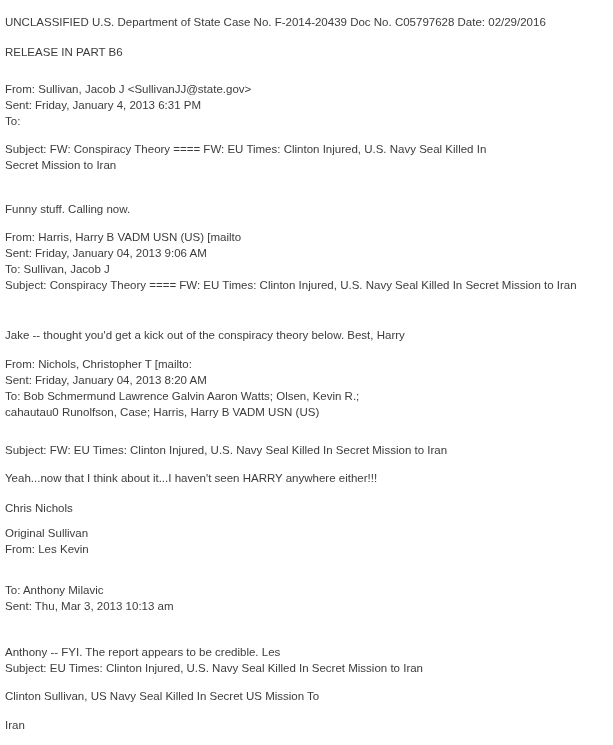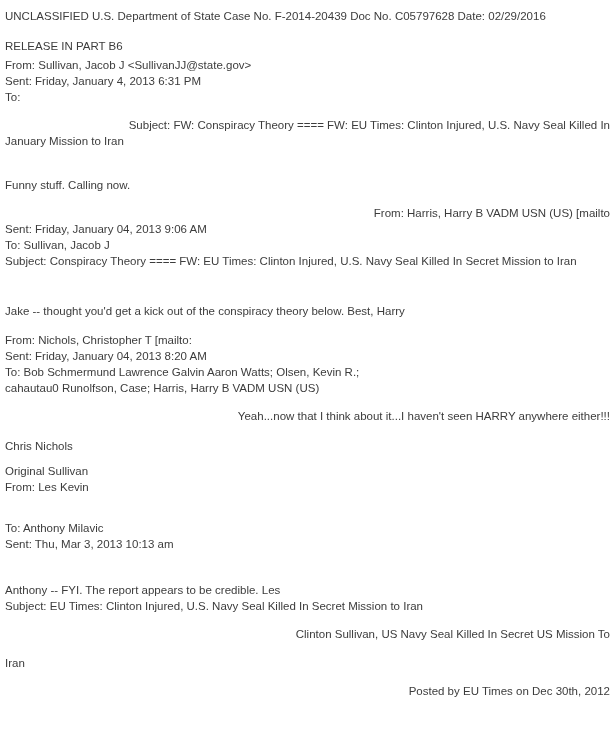--- a/index.html
+++ b/index.html
@@ -6,74 +6,75 @@
   body {
     width: 613px;
     height: 745px;
     background: #ffffff;
     overflow: hidden;
   }
   .page {
     box-sizing: border-box;
     width: 613px;
     height: 745px;
-    padding: 8px 3px 0 5px;
+    padding: 14px 3px 0 5px;
     font-family: "Liberation Sans", "DejaVu Sans", sans-serif;
     font-size: 11.5px;
     line-height: 16px;
     color: #3c3c3c;
     overflow: hidden;
   }
   .line {
     height: 16px;
     white-space: nowrap;
   }
   
   .mt9  { margin-top: 9px; }
-  .mt12 { margin-top: 12px; text-align: right; }
+  .mt12 { margin-top: 12px; }
   .mt13 { margin-top: 13px; }
   .mt14 { margin-top: 14px; }
-  .mt17 { margin-top: 3px; }
+  .mt17 { margin-top: 21px; }
   .mt22 { margin-top: 22px; }
   .mt25 { margin-top: 25px; }
   .mt26 { margin-top: 34px; }
   .mt28 { margin-top: 28px; }
   .mt30 { margin-top: 30px; }
 </style>
 </head>
 <body>
 
 <div class="page">
 
   <div class="line">UNCLASSIFIED U.S. Department of State Case No. F-2014-20439 Doc No. C05797628 Date: 02/29/2016</div>
 
   <div class="line mt14">RELEASE IN PART B6</div>
 
   <section>
     <div class="line mt17">From: Sullivan, Jacob J &lt;SullivanJJ@state.gov&gt;</div>
     <div class="line">Sent: Friday, January 4, 2013 6:31 PM</div>
     <div class="line">To:</div>
     <div class="line mt12">Subject: FW: Conspiracy Theory ==== FW: EU Times: Clinton Injured, U.S. Navy Seal Killed In</div>
-    <div class="line">January Mission to Iran</div>
+    <div class="line">Secret Mission to Iran</div>
     <div class="line mt28">Funny stuff. Calling now.</div>
   </section>
 
   <section>
     <div class="line mt12">From: Harris, Harry B VADM USN (US) [mailto</div>
     <div class="line">Sent: Friday, January 04, 2013 9:06 AM</div>
     <div class="line">To: Sullivan, Jacob J</div>
     <div class="line">Subject: Conspiracy Theory ==== FW: EU Times: Clinton Injured, U.S. Navy Seal Killed In Secret Mission to Iran</div>
     <div class="line mt26">Jake -- thought you'd get a kick out of the conspiracy theory below. Best, Harry</div>
   </section>
 
   <section>
     <div class="line mt13">From: Nichols, Christopher T [mailto:</div>
     <div class="line">Sent: Friday, January 04, 2013 8:20 AM</div>
     <div class="line">To: Bob Schmermund Lawrence Galvin Aaron Watts; Olsen, Kevin R.;</div>
     <div class="line">cahautau0 Runolfson, Case; Harris, Harry B VADM USN (US)</div>
+    <div class="line mt22">Subject: FW: EU Times: Clinton Injured, U.S. Navy Seal Killed In Secret Mission to Iran</div>
     <div class="line mt12">Yeah...now that I think about it...I haven't seen HARRY anywhere either!!!</div>
     <div class="line mt14">Chris Nichols</div>
   </section>
 
   <section>
     <div class="line mt9">Original Sullivan</div>
     <div class="line">From: Les Kevin</div>
     <div class="line mt25">To: Anthony Milavic</div>
     <div class="line">Sent: Thu, Mar 3, 2013 10:13 am</div>
     <div class="line mt30">Anthony -- FYI. The report appears to be credible. Les</div>

